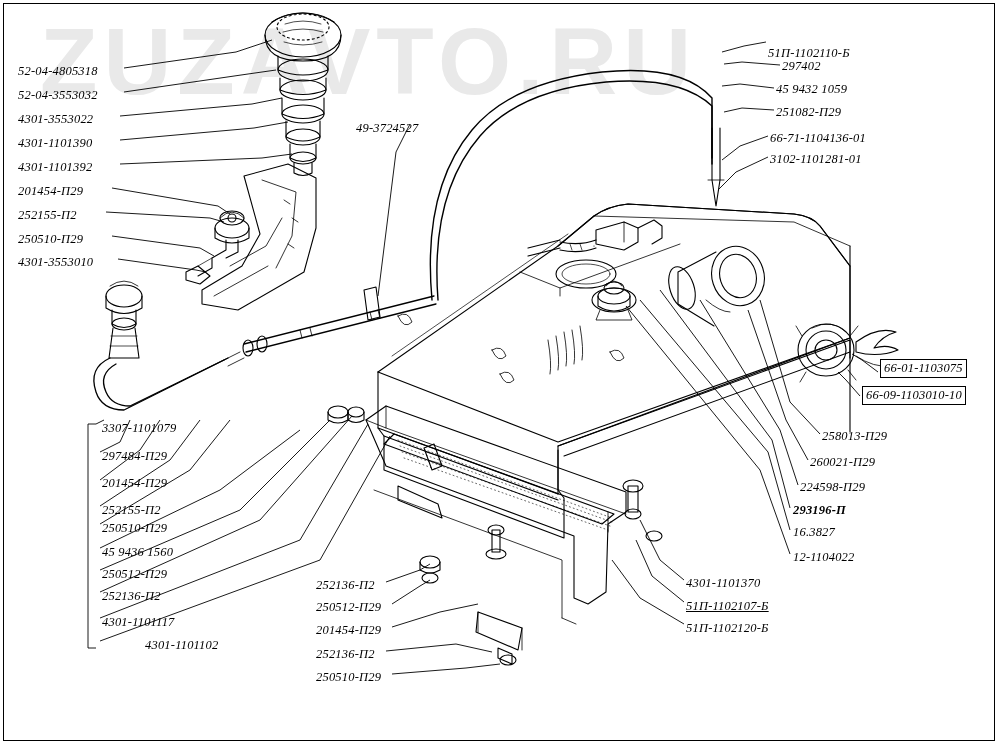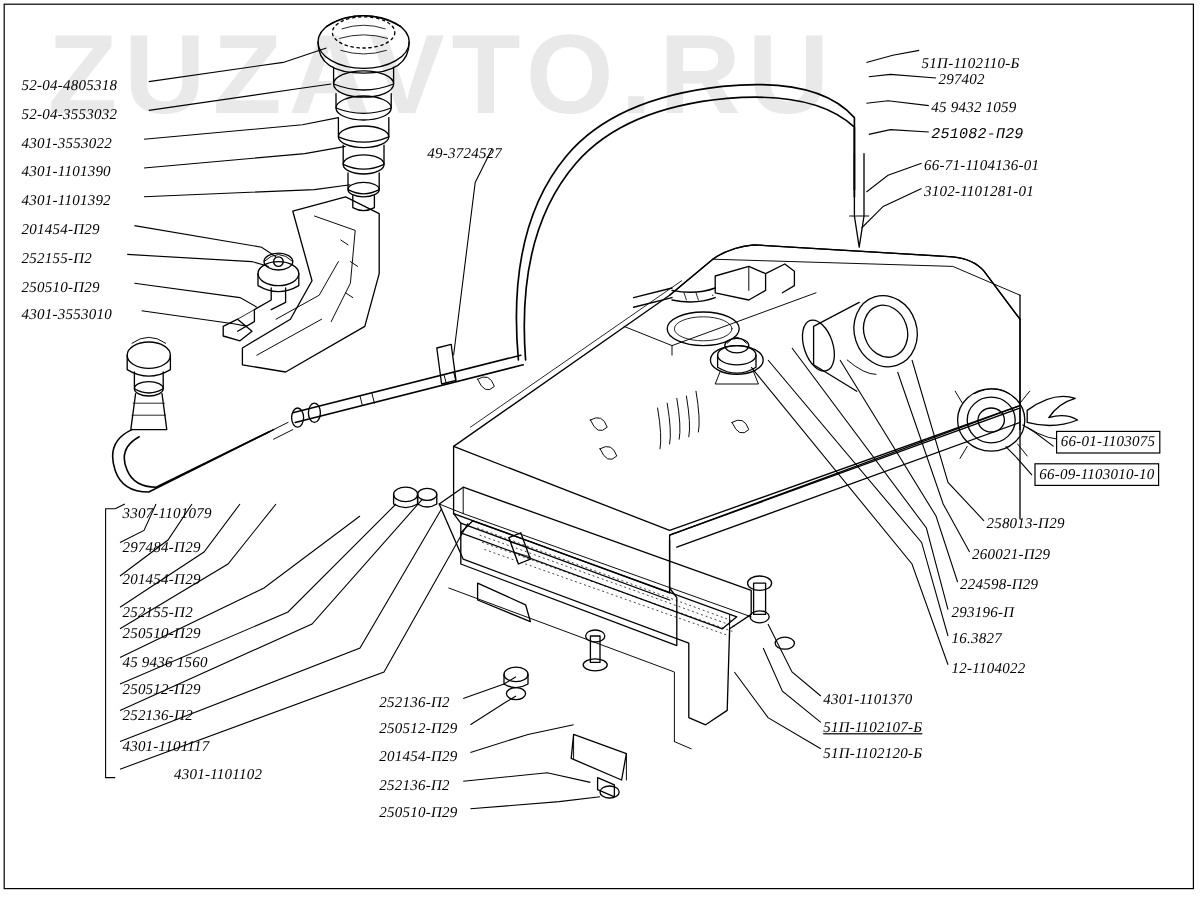--- a/index.html
+++ b/index.html
@@ -371,30 +371,30 @@
   <div>
     <div class="label" style="left:686px; top:576px;">4301-1101370</div>
     <div class="label" style="left:686px; top:599px;text-decoration:underline;">51П-1102107-Б</div>
     <div class="label" style="left:686px; top:621px;">51П-1102120-Б</div>
   </div>
 
   <div>
     <div class="label" style="left:768px; top:36px;margin-top:10px;">51П-1102110-Б</div>
     <div class="label" style="left:782px; top:59px;">297402</div>
     <div class="label" style="left:776px; top:82px;">45 9432 1059</div>
-    <div class="label" style="left:776px; top:105px;font-family:Liberation Mono, monospace;">251082-П29</div>
+    <div class="label" style="left:776px; top:105px;">251082-П29</div>
     <div class="label" style="left:770px; top:131px;">66-71-1104136-01</div>
     <div class="label" style="left:770px; top:152px;">3102-1101281-01</div>
   </div>
 
   <div>
     <div class="label" style="left:822px; top:429px;">258013-П29</div>
     <div class="label" style="left:810px; top:455px;">260021-П29</div>
     <div class="label" style="left:800px; top:480px;">224598-П29</div>
-    <div class="label" style="left:793px; top:503px;">293196-П</div>
+    <div class="label" style="left:793px; top:503px;font-weight:bold;">293196-П</div>
     <div class="label" style="left:793px; top:525px;">16.3827</div>
     <div class="label" style="left:793px; top:550px;">12-1104022</div>
   </div>
 
   <div>
     <div class="label boxed" style="left:880px; top:359px;">66-01-1103075</div>
     <div class="label boxed" style="left:862px; top:386px;">66-09-1103010-10</div>
   </div>
 
   <div class="label" style="left:356px; top:121px;">49-3724527</div>

